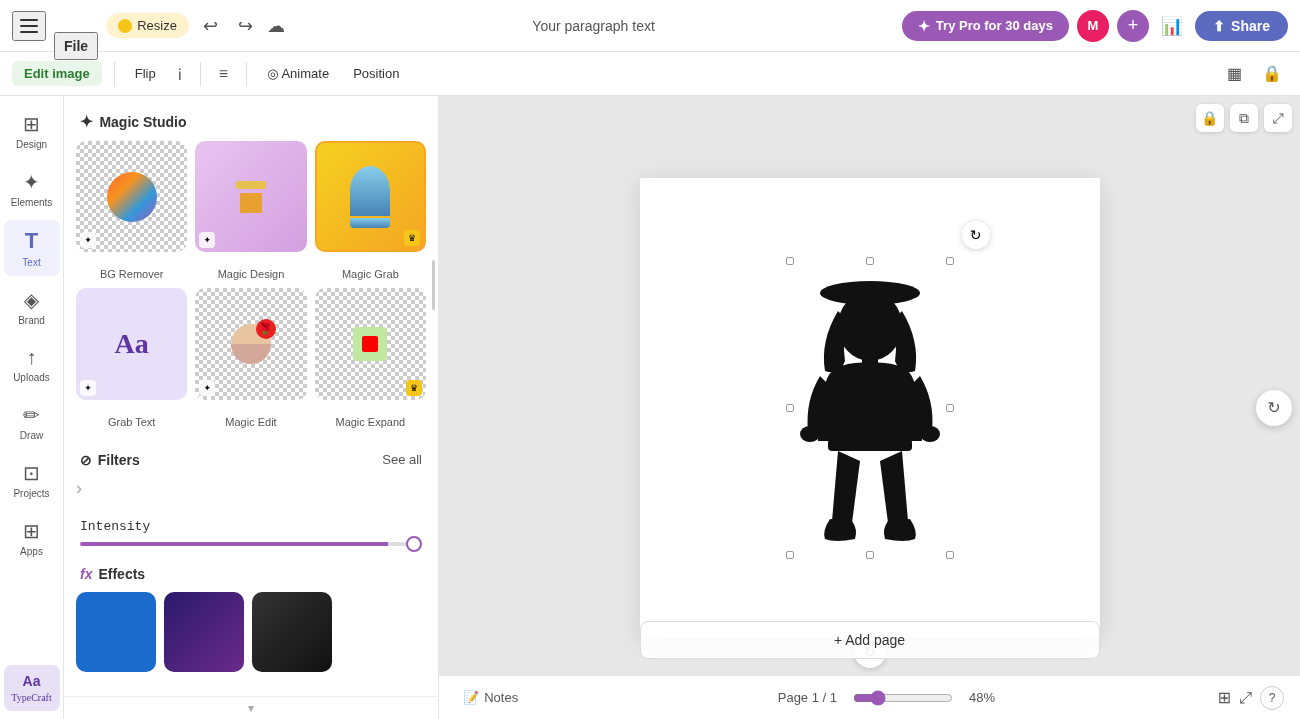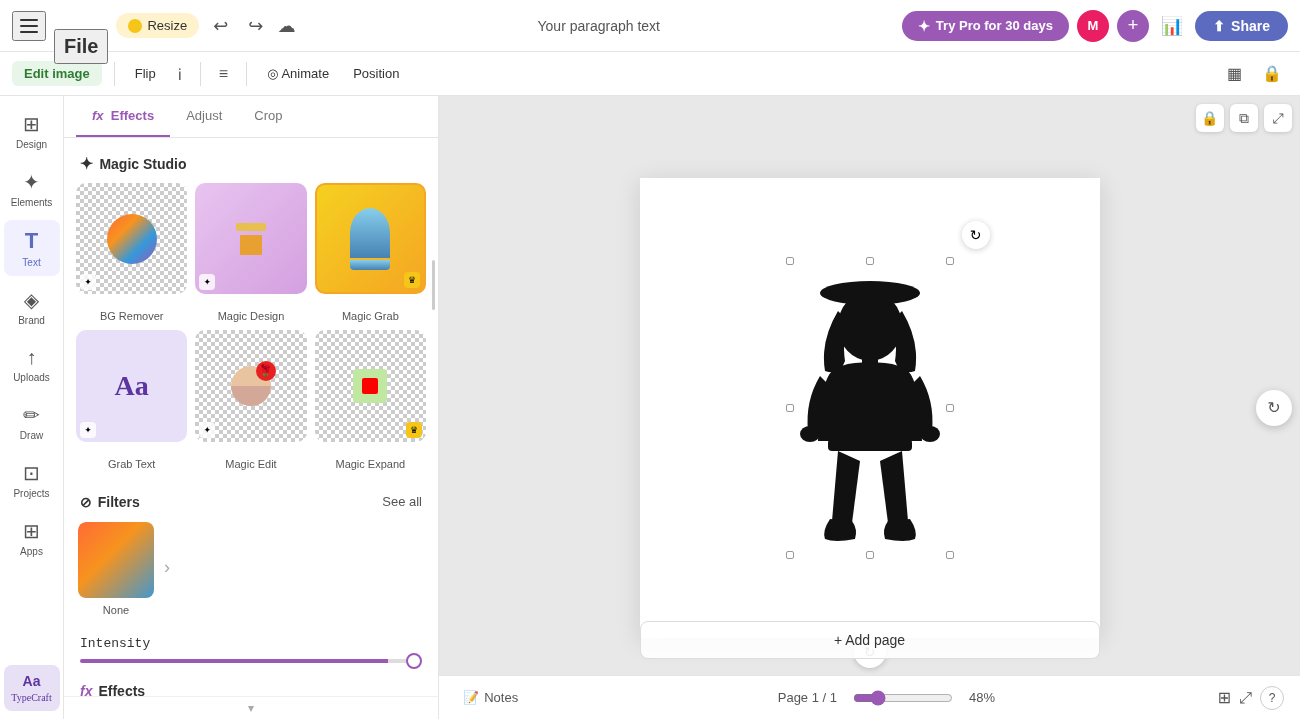--- a/index.html
+++ b/index.html
@@ -13,21 +13,21 @@
       align-items: center;
       padding: 0 12px;
       gap: 8px;
       border-bottom: 1px solid #e5e5e5;
       flex-shrink: 0;
       z-index: 10;
     }
     .topbar-left { display: flex; align-items: center; gap: 8px; }
     .hamburger-btn { display: flex; flex-direction: column; gap: 4px; cursor: pointer; padding: 6px; }
     .hamburger-btn span { width: 18px; height: 2px; background: #333; border-radius: 1px; display: block; }
-    .file-btn { font-size: 20px; font-weight: 600; color: #333; cursor: pointer; padding: 4px 8px; margin-top: 41px; }
+    .file-btn { font-size: 14px; font-weight: 600; color: #333; cursor: pointer; padding: 4px 8px; margin-top: 41px; }
     .resize-btn {
       display: flex; align-items: center; gap: 5px;
       background: #fff3cd; border: none; border-radius: 16px;
       padding: 5px 12px; cursor: pointer; font-size: 13px; font-weight: 500; color: #333;
     }
     .resize-dot { width: 14px; height: 14px; background: #f5c518; border-radius: 50%; }
     .undo-btn, .redo-btn { background: none; border: none; cursor: pointer; font-size: 18px; color: #555; padding: 4px 6px; }
     .cloud-icon { font-size: 18px; color: #555; }
     .topbar-center { flex: 1; display: flex; justify-content: center; }
     .doc-title { font-size: 14px; color: #555; background: none; border: none; text-align: center; min-width: 200px; }
@@ -395,28 +395,20 @@
       <span class="icon-label">Apps</span>
     </div>
     <div style="flex:1"></div>
     <div class="icon-item" style="background:#e8e0f5;">
       <span class="icon-svg" style="font-size:14px;font-weight:700;color:#5c35a0;">Aa</span>
       <span class="icon-label" style="color:#5c35a0;font-family:Liberation Serif, serif;">TypeCraft</span>
     </div>
   </div>
 
   <div class="panel" style="position:relative;">
-    <div class="panel-tabs">
-      <div class="panel-tab active">
-        <span style="font-style:italic;font-weight:700;color:#9b59b6;">fx</span>
-        &nbsp;Effects
-      </div>
-      <div class="panel-tab">Adjust</div>
-      <div class="panel-tab">Crop</div>
-    </div>
 
     <div class="panel-content">
 
       <div class="section-title">
         <span class="magic-icon">✦</span>
         <span>Magic Studio</span>
       </div>
       <div class="magic-grid">
 
         <div style="display:flex;flex-direction:column;align-items:center;gap:4px;">
@@ -500,28 +492,20 @@
       <div class="filters-header">
         <div class="filters-title">
           <span>⊘</span>
           <span>Filters</span>
         </div>
         <a class="see-all-link">See all</a>
       </div>
 
       <div class="filters-scroll">
 
-        <div class="filter-card">
-          <div class="filter-thumb">
-            <div style="width:80px;height:80px;border-radius:8px;overflow:hidden;">
-              <div style="width:100%;height:100%;background:linear-gradient(135deg,#ff6b35 0%,#f7931e 40%,#3498db 100%);"></div>
-            </div>
-          </div>
-          <span class="filter-label">None</span>
-        </div>
 
 
 
         <div style="display:flex;align-items:center;">
           <span style="font-size:18px;color:#aaa;">›</span>
         </div>
       </div>
 
       <div class="intensity-section">
         <div class="intensity-label">Intensity</div>

